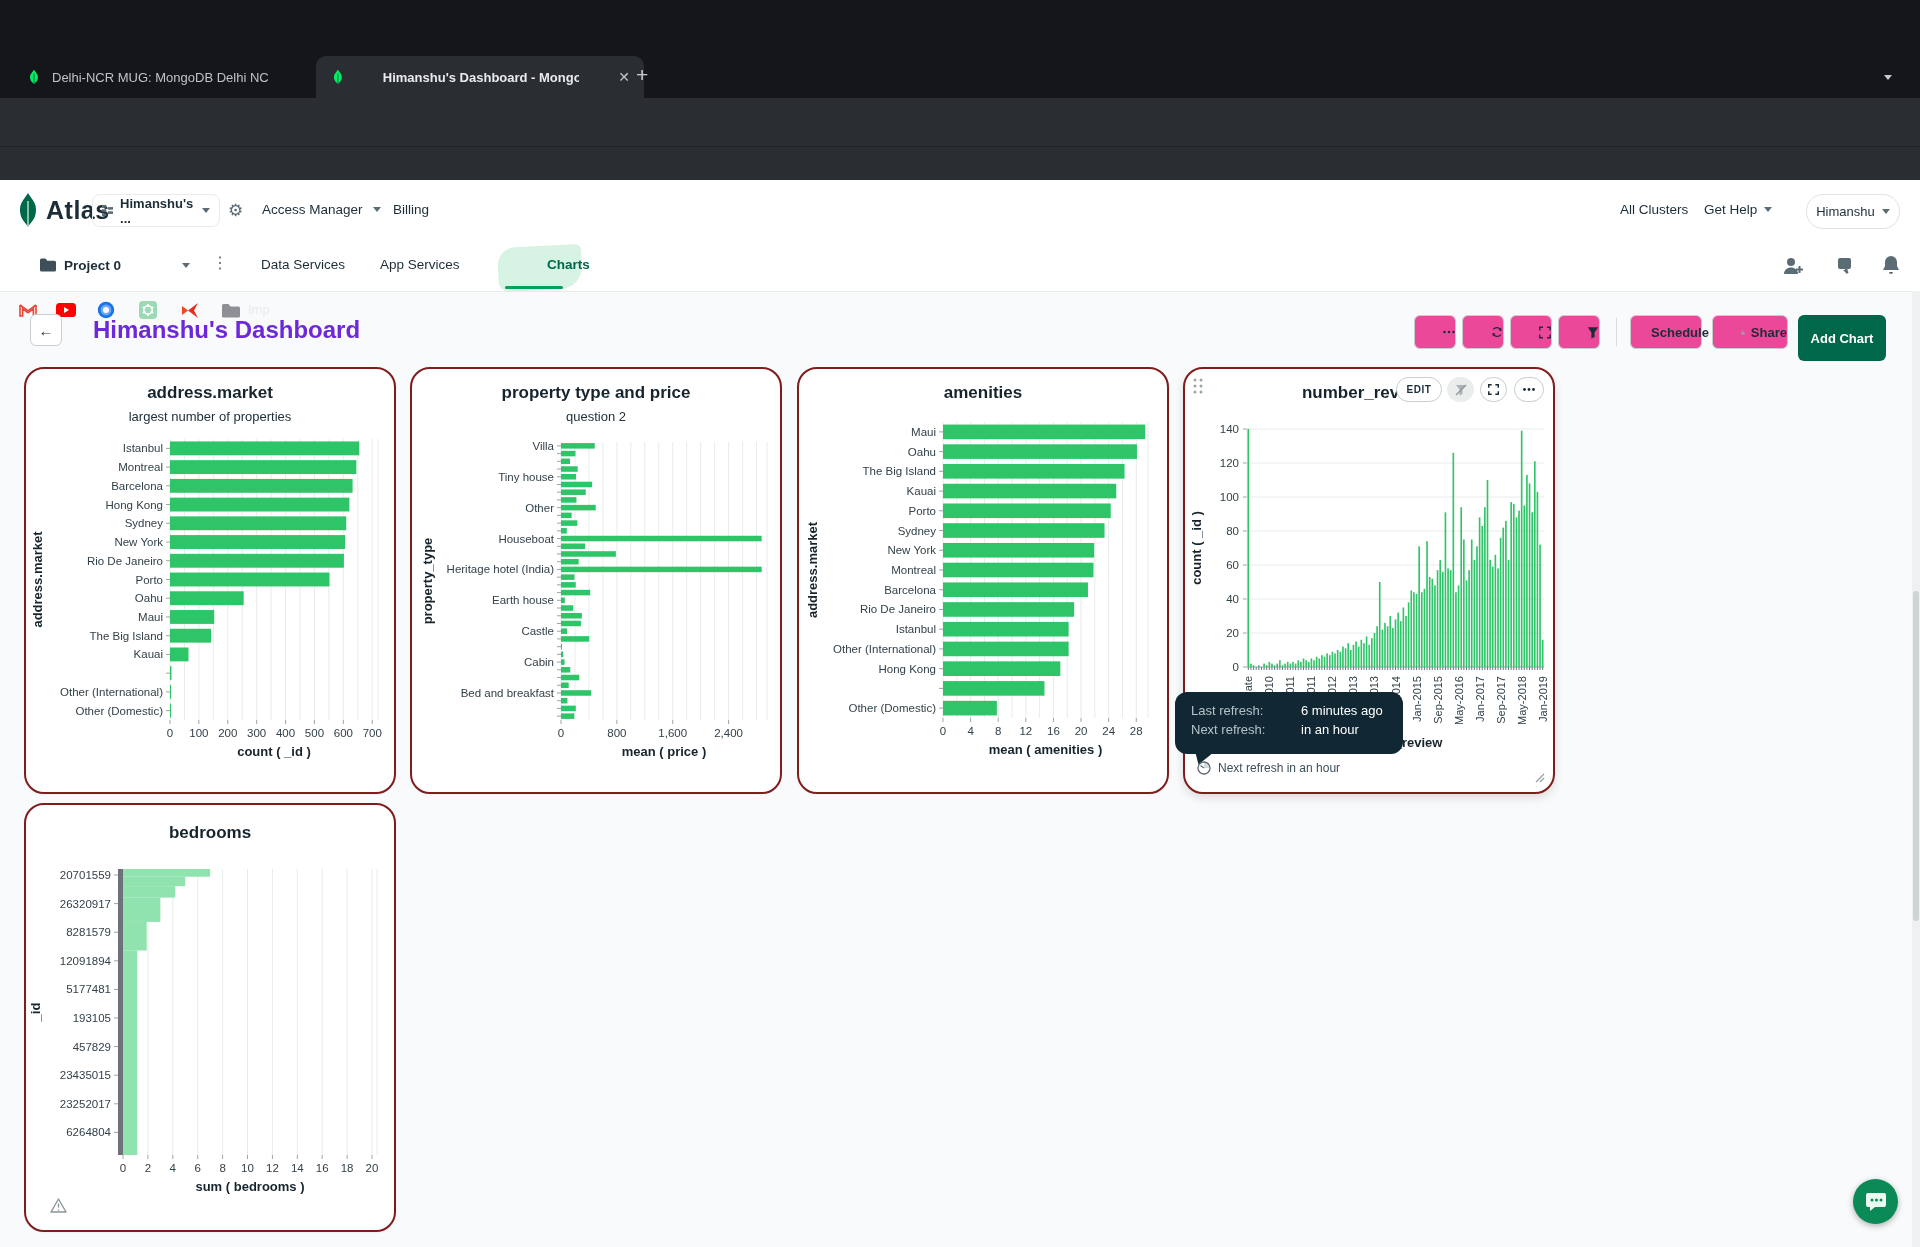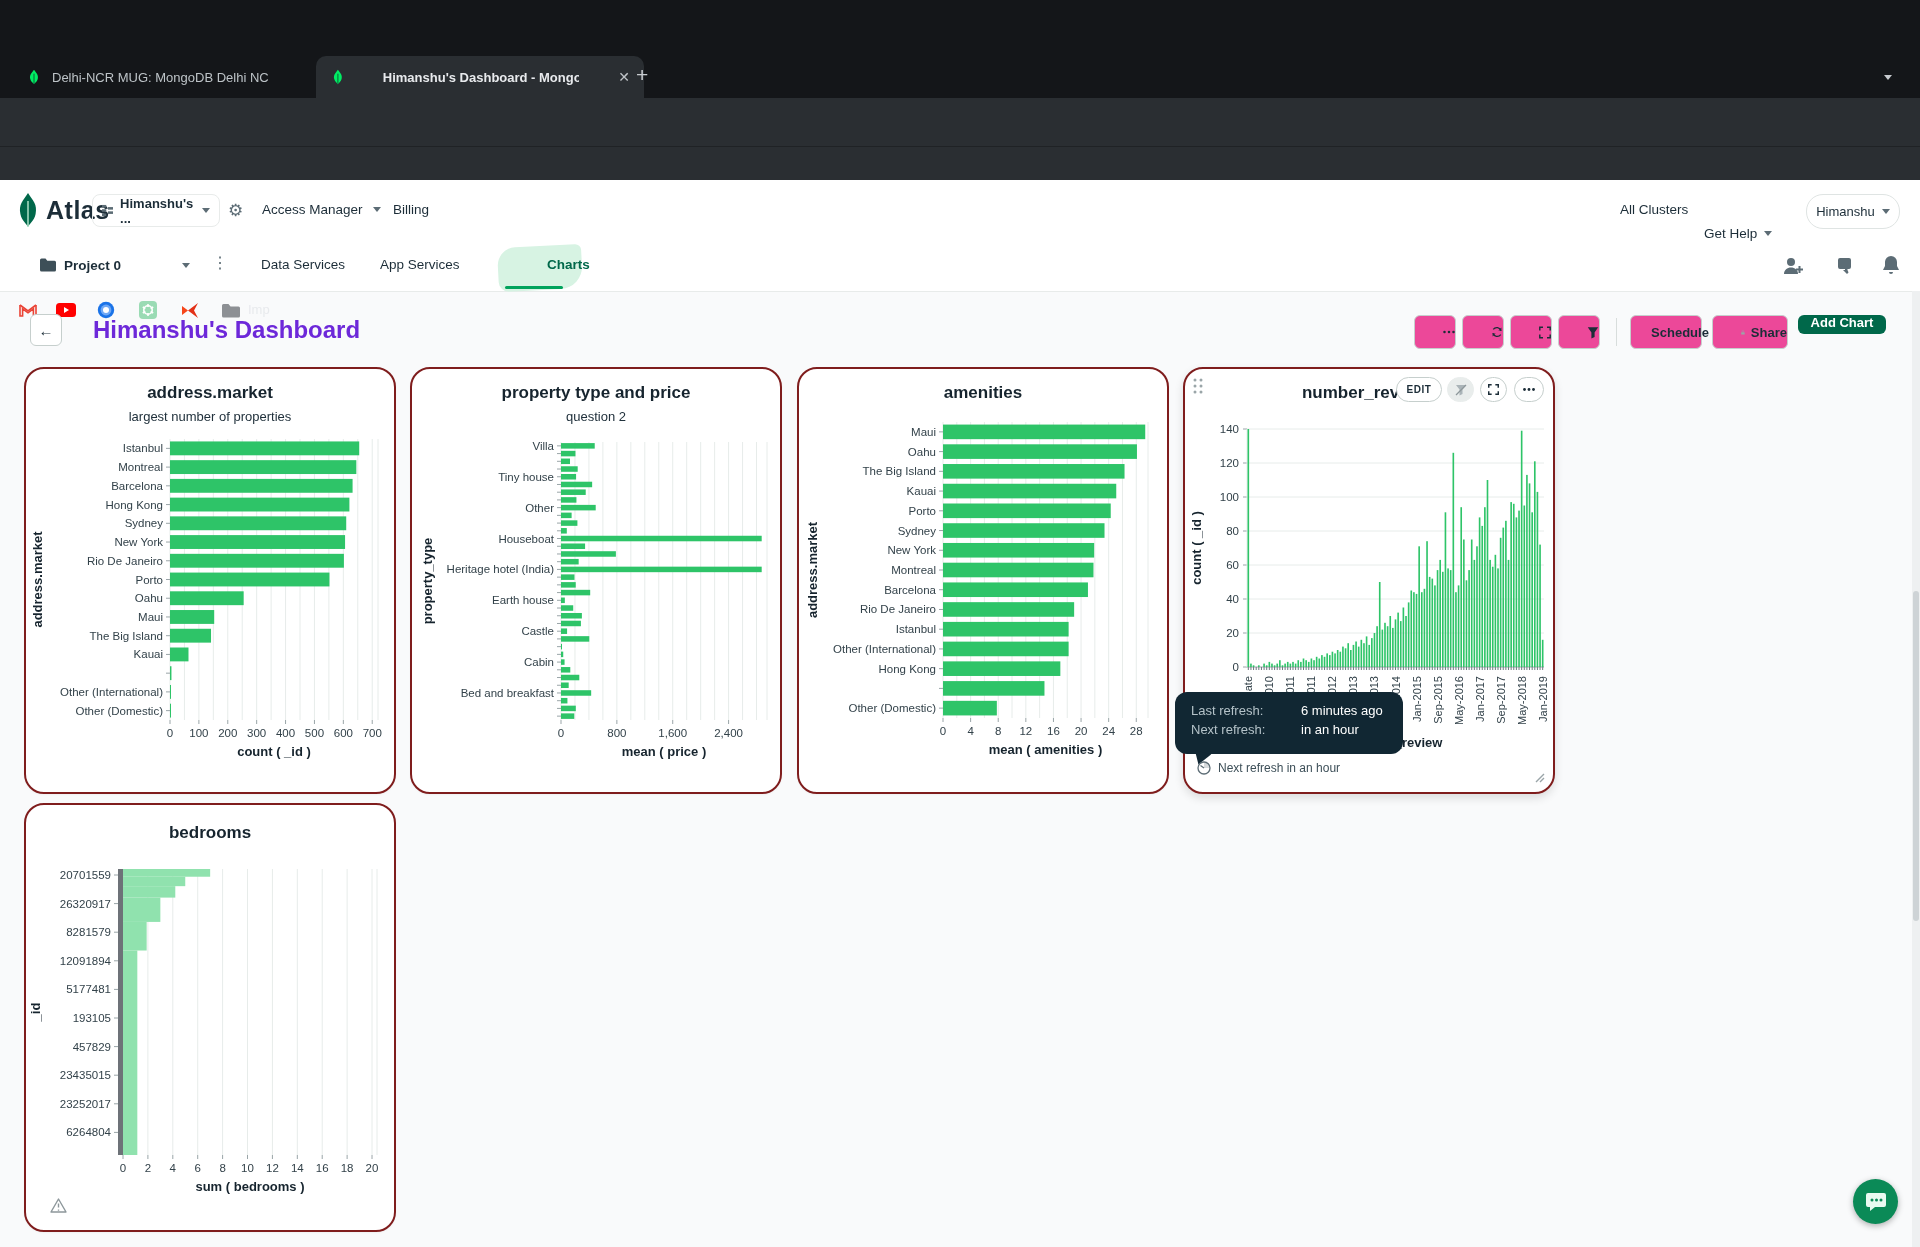--- a/index.html
+++ b/index.html
@@ -28,21 +28,21 @@
   .caret{width:0;height:0;border-left:4px solid transparent;border-right:4px solid transparent;border-top:5px solid #5c6c75;display:inline-block;}
   .orgbox{position:absolute;left:92px;top:14px;width:128px;height:33px;border:1px solid #e8ebea;border-radius:8px;display:flex;align-items:center;gap:7px;padding:0 9px;box-sizing:border-box;}
   .userpill{position:absolute;left:1806px;top:14px;width:92px;height:33px;border:1px solid #dfe4e3;border-radius:17px;display:flex;align-items:center;justify-content:center;gap:7px;}
   .ptab{position:absolute;top:15px;font-size:13.5px;color:#1c2d38;}
   .chartsblob{position:absolute;left:498px;top:4px;width:84px;height:44px;background:#d7f3e3;border-radius:18px 6px 22px 10px;transform:rotate(-3deg);}
   .chartsline{position:absolute;left:505px;top:44px;width:58px;height:3px;background:#00a35c;border-radius:2px;}
   
   .dash-title{position:absolute;left:93px;top:316px;font-size:24px;font-weight:700;color:#6d28d9;}
   .backbtn{position:absolute;left:30px;top:314px;width:30px;height:30px;background:#fff;border:1px solid #c6cfcd;border-radius:6px;display:flex;align-items:center;justify-content:center;color:#1c2d38;font-size:15px;}
   .wbtn{position:absolute;top:315px;height:34px;background:#ec4899;border:1px solid #c6cfcd;border-radius:6px;display:flex;align-items:center;justify-content:center;gap:6px;font-size:13px;font-weight:700;color:#1c2d38;box-sizing:border-box;padding-left:28px;}
-  .greenbtn{position:absolute;top:315px;height:19px;background:#00684a;border-radius:6px;display:flex;justify-content:center;font-size:13px;font-weight:700;color:#fff;}
+  .greenbtn{position:absolute;top:315px;height:46px;background:#00684a;border-radius:6px;display:flex;align-items:center;justify-content:center;font-size:13px;font-weight:700;color:#fff;}
   .vsep{position:absolute;left:1616px;top:318px;width:1px;height:28px;background:#d8dddc;}
   .card{position:absolute;background:#fff;border:2px solid #7f1d1d;border-radius:20px;box-shadow:0 1px 2px rgba(0,0,0,.04);}
   .card.hovered{box-shadow:0 4px 10px rgba(0,0,0,.12);}
   .ctitle{position:absolute;left:0;top:14px;width:100%;text-align:center;font-size:17px;font-weight:700;color:#16242e;}
   .csub{position:absolute;left:0;top:40px;width:100%;text-align:center;font-size:13px;color:#21313c;}
   .cplot{position:absolute;left:0;top:0;right:0;bottom:0;}
   
   .minibtn{position:absolute;top:8px;height:25px;background:#fff;border:1px solid #c6cfcd;border-radius:13px;display:flex;align-items:center;justify-content:center;font-size:10px;font-weight:700;letter-spacing:.5px;color:#1c2d38;box-sizing:border-box;}
   .minibtn.disabled{background:#e9edec;border-color:#e9edec;color:#aab4b8;}
   .tooltip{position:absolute;left:-10px;top:323px;width:228px;height:62px;background:#112733;border-radius:12px;color:#fff;z-index:5;}
@@ -222,21 +222,21 @@
       <span style="font-size:13px;font-weight:700;color:#1c2d38;">Himanshu's ...</span>
       <span class="caret"></span>
     </div>
     <div class="abs" style="left:228px;top:20px;color:#5c6c75;font-size:17px;">⚙</div>
     <div class="abs" style="left:262px;top:22px;display:flex;align-items:center;gap:10px;">
       <span class="navtext">Access Manager</span>
       <span class="caret"></span>
     </div>
     <div class="abs navtext" style="left:393px;top:22px;">Billing</div>
     <div class="abs navtext" style="left:1620px;top:22px;">All Clusters</div>
-    <div class="abs" style="left:1704px;top:22px;display:flex;align-items:center;gap:7px;margin-top:24px;">
+    <div class="abs" style="left:1704px;top:22px;display:flex;align-items:center;gap:7px;">
       <span class="navtext">Get Help</span>
       <span class="caret"></span>
     </div>
     <div class="userpill">
       <span style="font-size:13px;color:#1c2d38;">Himanshu</span>
       <span class="caret"></span>
     </div>
   </div>
 
   <div class="projnav">

